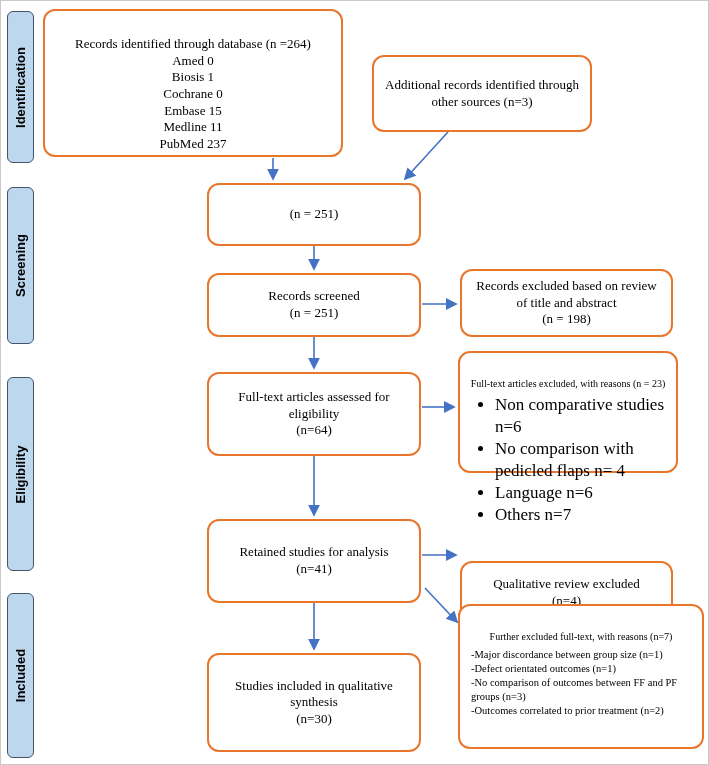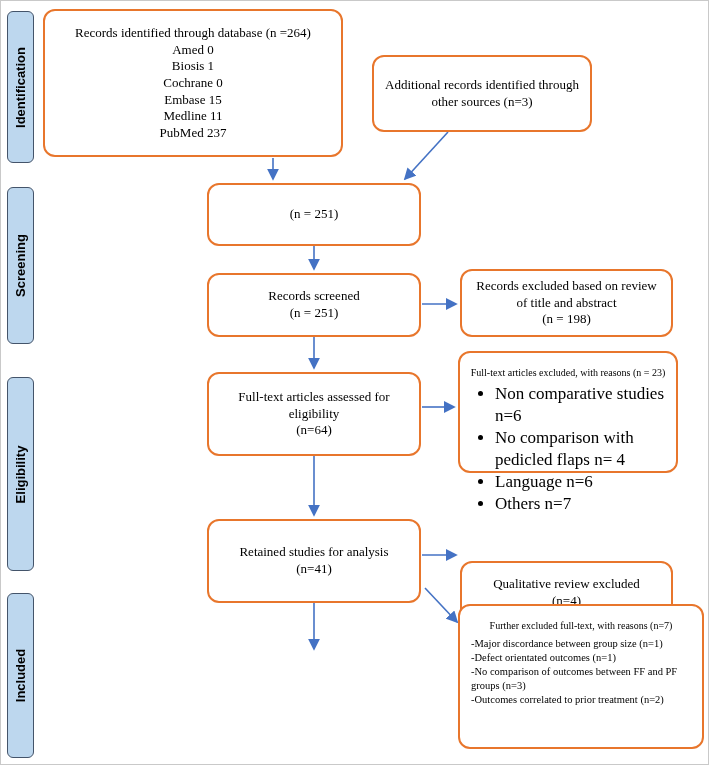--- a/index.html
+++ b/index.html
@@ -27,21 +27,21 @@
     z-index:2;
     display:flex;
     flex-direction:column;
     align-items:center;
     justify-content:center;
     text-align:center;
     font-size:13px;
     line-height:1.28;
     padding:5px 9px;
   }
-  .box.top-align { justify-content:flex-start; padding-top:14px; }
+  .box.top-align { justify-content:flex-start; padding-top:25px; }
   .stage {
     position:absolute;
     left:6px;
     width:27px;
     background:#bdd7ee;
     border:1.5px solid #44546a;
     border-radius:6px;
     z-index:2;
     display:flex;
     align-items:center;
@@ -155,20 +155,24 @@
   <div class="box" style="left:206px; top:518px; width:214px; height:84px;">
     <div>Retained studies for analysis</div>
     <div>(n=41)</div>
   </div>
 
   <div class="box" style="left:459px; top:524px; width:213px; height:63px;margin-top:36px;">
     <div>Qualitative review excluded</div>
     <div>(n=4)</div>
   </div>
 
+  <div class="box" style="left:206px; top:652px; width:214px; height:99px;">
+    <div>Studies included in qualitative synthesis</div>
+    <div>(n=30)</div>
+  </div>
 
   <div class="box top-align" style="left:457px; top:603px; width:246px; height:145px;">
     <div class="box-title">Further excluded full-text, with reasons (n=7)</div>
     <div class="left-lines">
       <div>-Major discordance between group size (n=1)</div>
       <div>-Defect orientated outcomes  (n=1)</div>
       <div>-No comparison of outcomes between FF and PF groups (n=3)</div>
       <div>-Outcomes correlated to prior treatment (n=2)</div>
     </div>
   </div>

